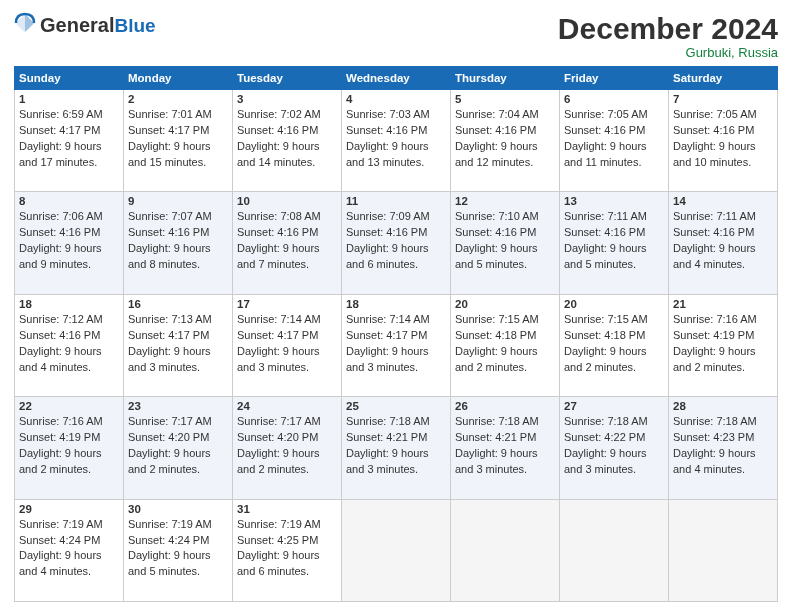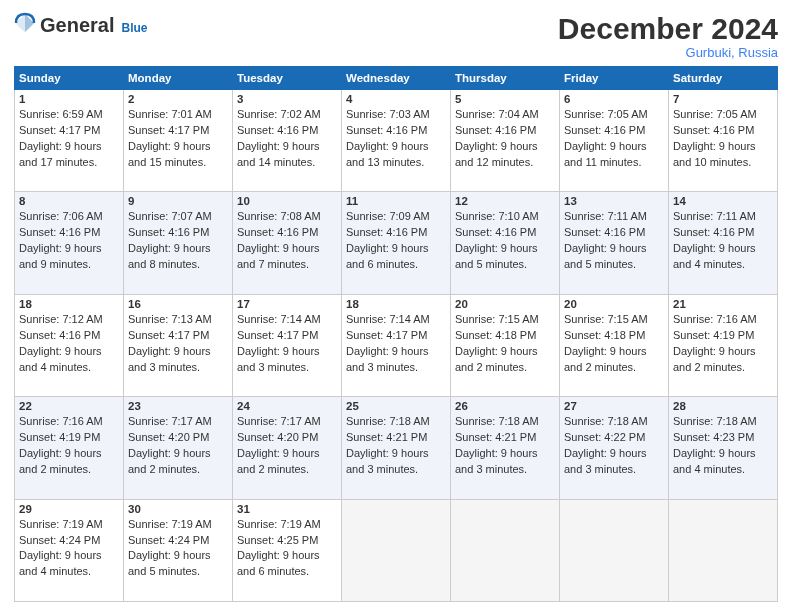--- a/index.html
+++ b/index.html
@@ -28,43 +28,42 @@
       align-items: center;
       gap: 4px;
     }
     .logo-text-general {
       font-size: 20px;
       font-weight: bold;
       color: #333;
       line-height: 1.1;
     }
     .logo-text-blue {
-      font-size: 12px;
+      font-size: 19px;
       font-weight: bold;
       color: #1a6bb5;
       line-height: 1.1;
-      padding-left: 7px;
     }
     .logo-icon svg {
       width: 22px;
       height: 22px;
     }
     .title-block {
       text-align: right;
     }
     .month-title {
       font-size: 30px;
       font-weight: bold;
       color: #333;
       line-height: 1.1;
       margin-left: 16px;
     }
     .location {
       font-size: 13px;
-      color: #3b82f6;
+      color: #15803d;
     }
     .calendar {
       flex: 1;
       border: 1px solid #ccc;
       border-collapse: collapse;
       width: 100%;
       table-layout: fixed;
     }
     .calendar th {
       background-color: #1a6bb5;

